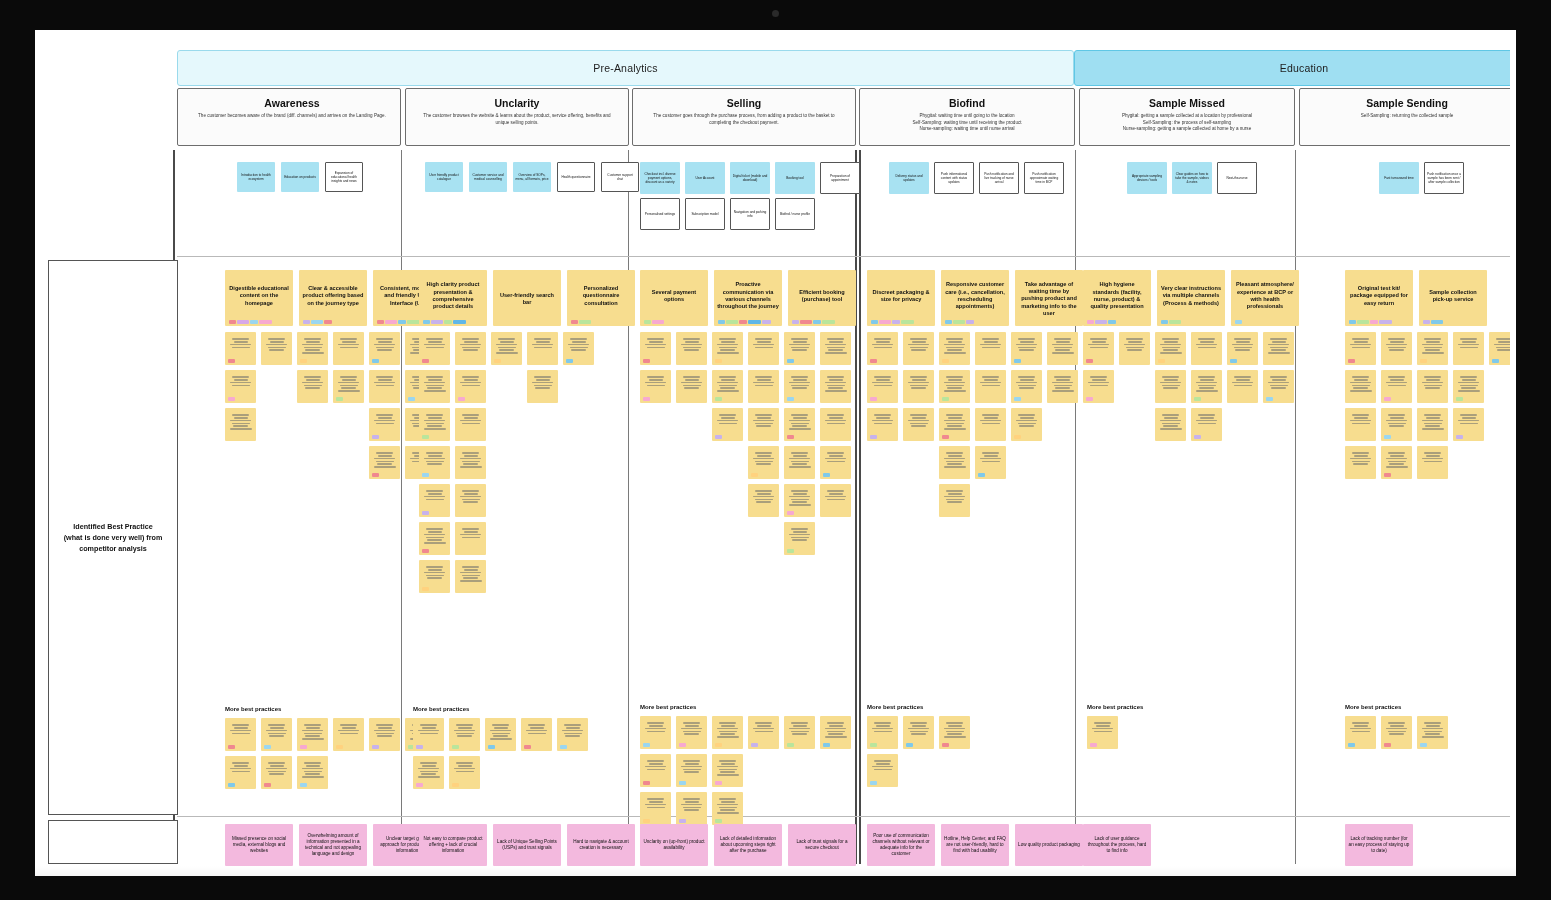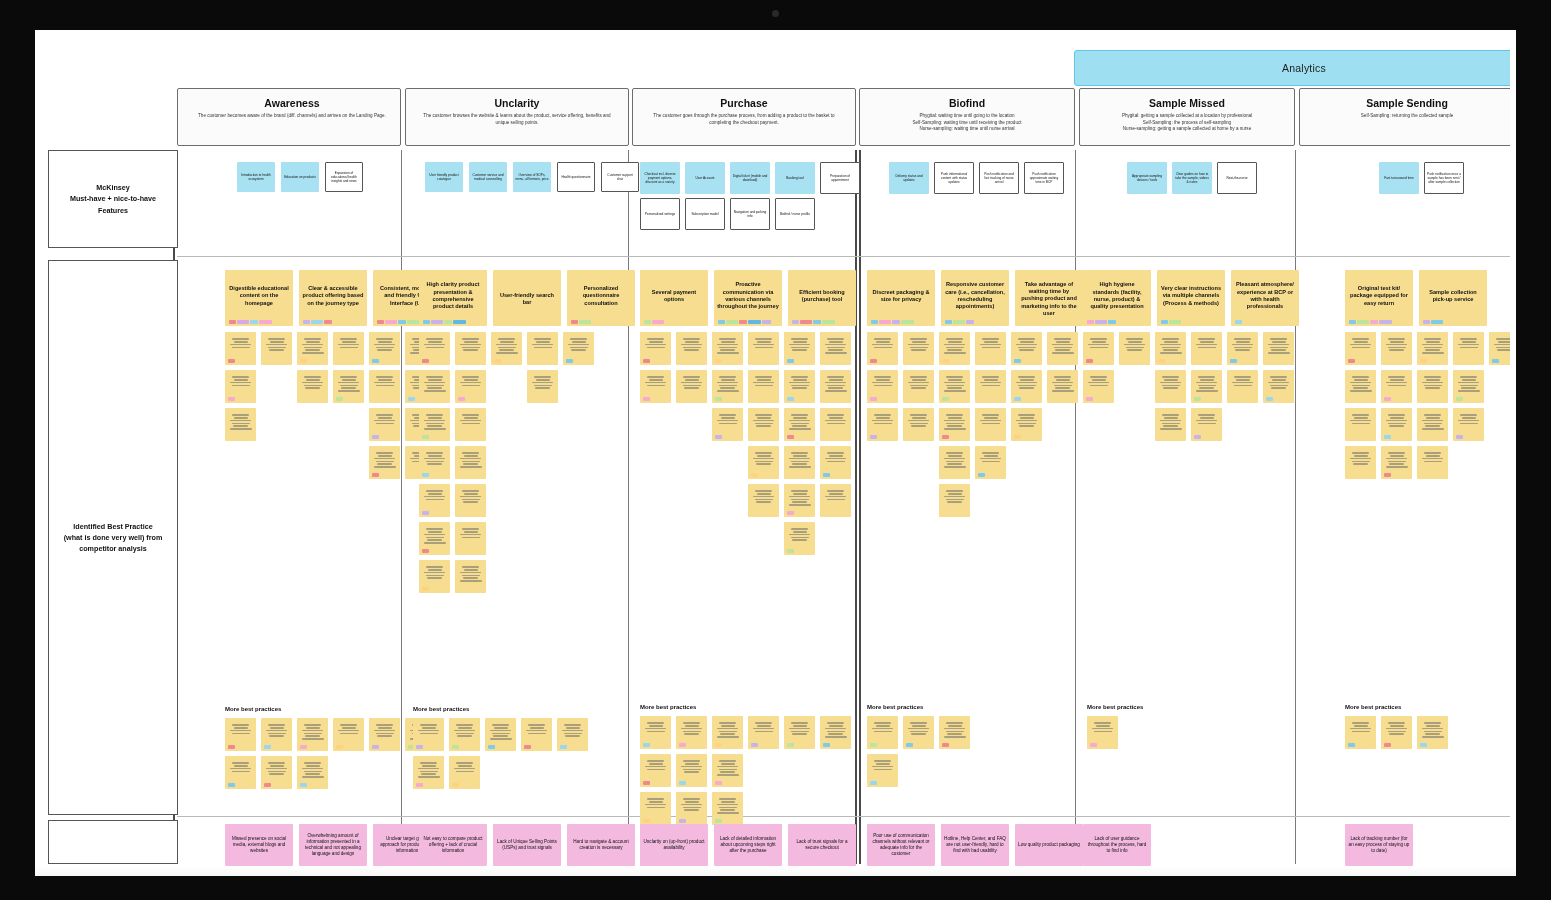--- a/index.html
+++ b/index.html
@@ -134,35 +134,38 @@
 </style>
 </head>
 <body>
 
 <div id="device">
   <div id="camera-dot"></div>
 
   <div id="screen">
     <div id="board">
 
+      <div class="phase-band phase-pre">
+        <span>Pre-Analytics</span>
+      </div>
       <div class="phase-band phase-ana">
-        <span>Analytics</span>
+        <span>Education</span>
       </div>
 
       <div id="dyn">
           <div class="stage-hdr" style="left: 142px; width: 224px; padding-left: 16px;">
             <div class="t">Awareness</div>
             <div class="d" style="white-space: pre-line;">The customer becomes aware of the brand (diff. channels) and arrives on the Landing Page.</div>
           </div>
           <div class="stage-hdr" style="left: 370px; width: 224px;">
             <div class="t">Unclarity</div>
             <div class="d" style="white-space: pre-line;">The customer browses the website &amp; learns about the product, service offering, benefits and unique selling points.</div>
           </div>
           <div class="stage-hdr" style="left: 597px; width: 224px;">
-            <div class="t">Purchase</div>
+            <div class="t">Selling</div>
             <div class="d" style="white-space: pre-line;">The customer goes through the purchase process, from adding a product to the basket to completing the checkout payment.</div>
           </div>
           <div class="stage-hdr" style="left: 824px; width: 216px;">
             <div class="t">Biofind</div>
             <div class="d" style="white-space: pre-line;">Phygital: waiting time until going to the location
 Self-Sampling: waiting time until receiving the product
 Nurse-sampling: waiting time until nurse arrival</div>
           </div>
           <div class="stage-hdr" style="left: 1044px; width: 216px;">
             <div class="t">Sample Missed</div>
@@ -1972,25 +1975,20 @@
             <div class="body">Low quality product packaging</div>
           </div>
           <div class="note pink pain-note" style="left: 1048px; top: 794px; width: 68px; height: 42px; padding: 3px;">
             <div class="body">Lack of user guidance throughout the process, hard to find info</div>
           </div>
           <div class="note pink pain-note" style="left: 1310px; top: 794px; width: 68px; height: 42px; padding: 3px;">
             <div class="body">Lack of tracking number (for an easy process of staying up to date)</div>
           </div>
         </div>
 
-      <div class="row-label" id="label-features">
-        <span style="white-space: pre-line;">McKinsey
-Must-have + nice-to-have
-Features</span>
-      </div>
       <div class="row-label" id="label-best">
         <span style="white-space: pre-line;">Identified Best Practice
 (what is done very well) from
 competitor analysis</span>
       </div>
       <div class="row-label" id="label-pain">
         <span style="white-space: pre-line;"></span>
       </div>
 
       <div id="right-edge"></div>

